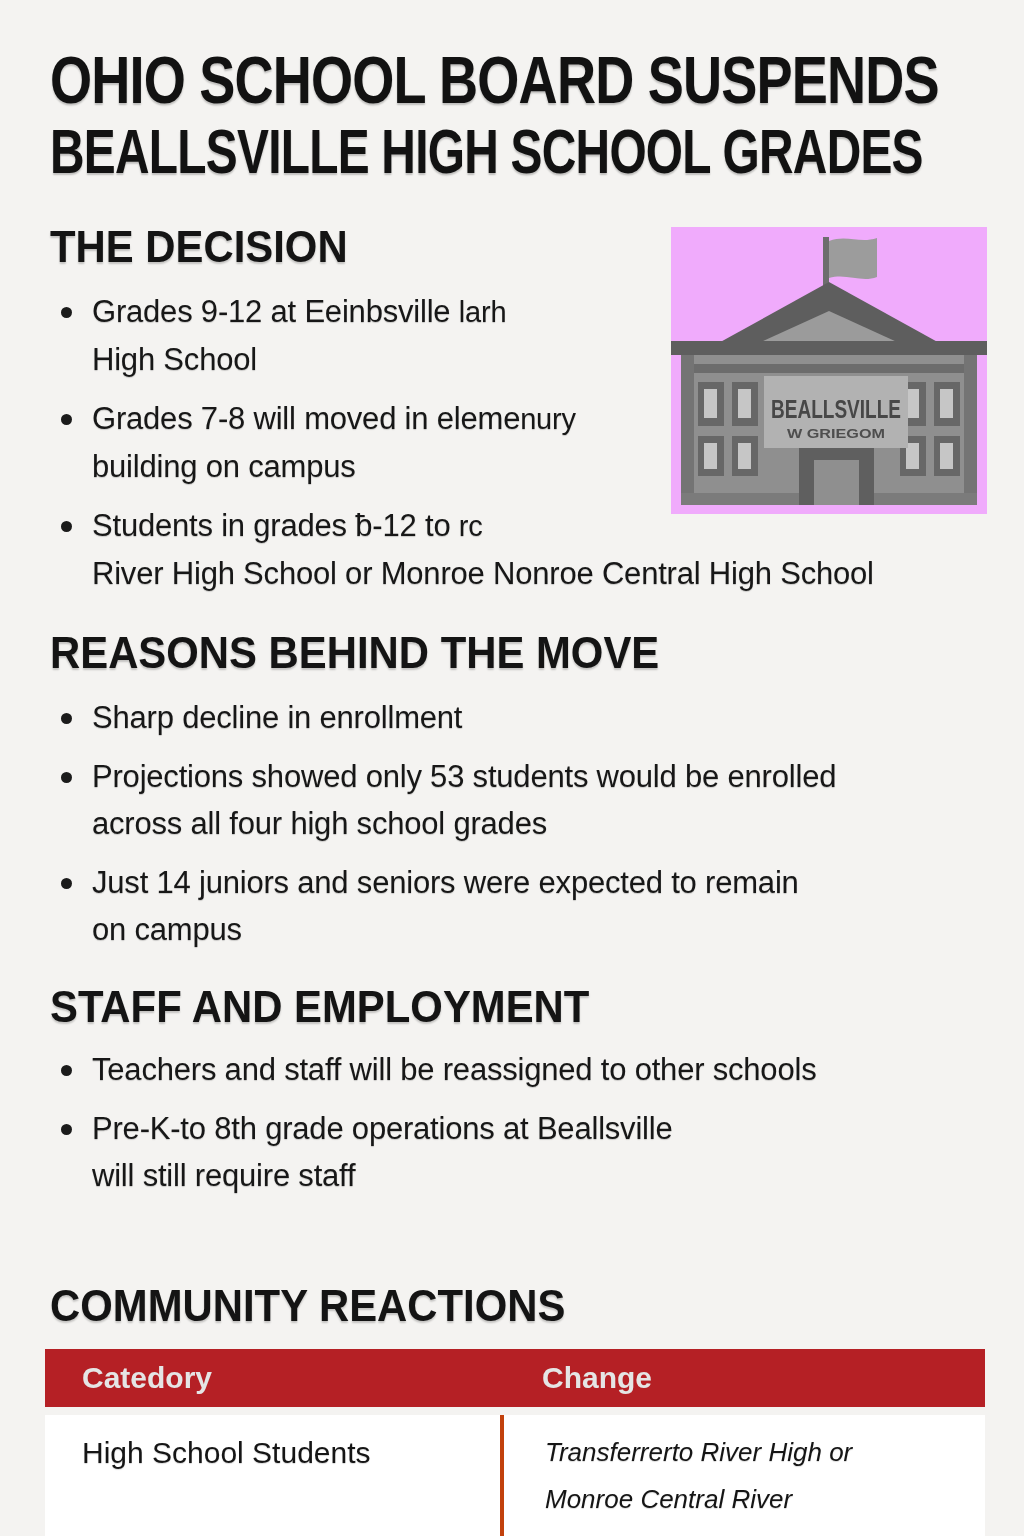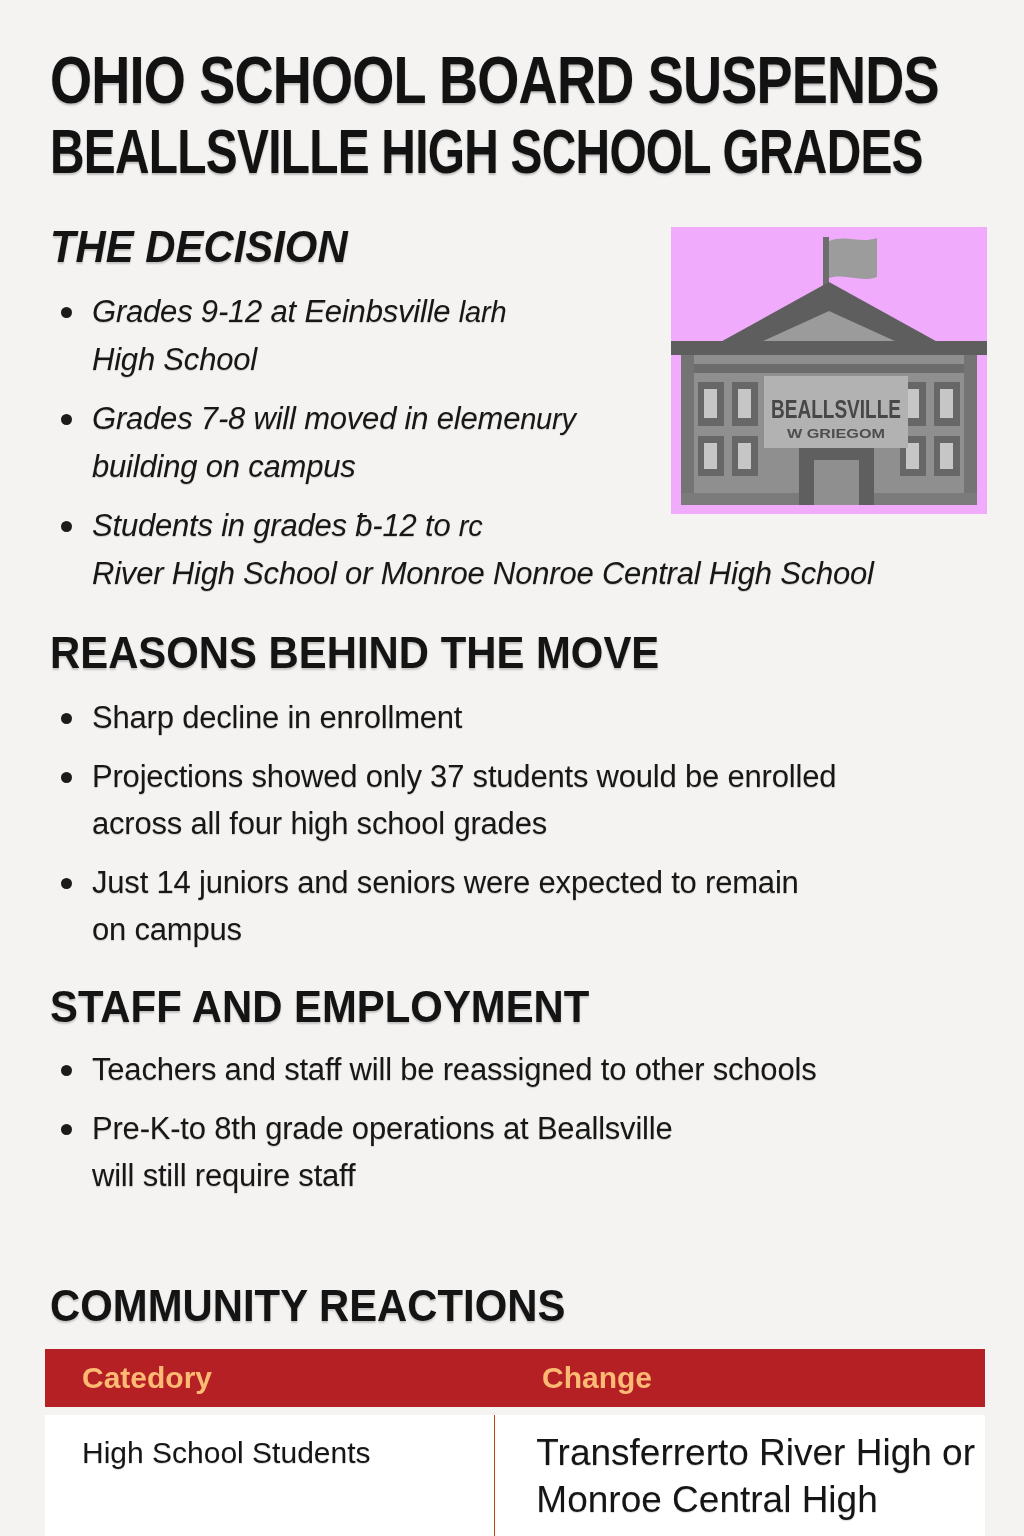--- a/index.html
+++ b/index.html
@@ -45,35 +45,36 @@
   
   .building{
     position:absolute;left:671px;top:227px;width:316px;height:287px;
     background:#f0abfc;
   }
   .building svg{display:block;}
   
   .table{position:absolute;left:45px;top:1349px;width:940px;}
   .thead{
     display:flex;align-items:center;height:58px;background:#b52025;
-    color:#fdba74;font-weight:700;font-size:30px;
+    color:#e5e5e5;font-weight:700;font-size:30px;
   }
   .th1{width:455px;padding-left:37px;box-sizing:border-box;white-space:nowrap;}
   .th2{flex:1;padding-left:42px;white-space:nowrap;}
   .trow{display:flex;background:#ffffff;}
   .trow.r2{border-top:1px solid #dcdcdc;}
   .td1{
     width:455px;box-sizing:border-box;padding:14px 10px 14px 37px;
     font-size:30px;line-height:47px;white-space:nowrap;color:#151515;
     text-shadow:0 1px 1px rgba(0,0,0,.15);
   }
   .td2{
-    flex:1;border-left:1px solid #c2410c;padding:14px 10px 14px 41px;
-    font-size:37px;line-height:47px;white-space:nowrap;color:#151515;
+    flex:1;border-left:4px solid #c2410c;padding:14px 10px 14px 41px;
+    font-size:26px;line-height:47px;white-space:nowrap;color:#151515;
     text-shadow:0 1px 1px rgba(0,0,0,.15);
+    font-style:italic;
   }
   .r1{min-height:100px;box-sizing:border-box;margin-top:8px;}
   .r2{min-height:90px;}
 </style>
 </head>
 <body>
 
 <div class="page">
 
   <header class="title">
@@ -117,21 +118,21 @@
 
       <rect x="93" y="149" width="144" height="72" fill="#b2b2b2"></rect>
       <text x="165" y="191" text-anchor="middle" textLength="130" lengthAdjust="spacingAndGlyphs" font-family="Liberation Sans, sans-serif" font-weight="bold" font-size="26" fill="#474747">BEALLSVILLE</text>
       <text x="165" y="211" text-anchor="middle" textLength="98" lengthAdjust="spacingAndGlyphs" font-family="Liberation Sans, sans-serif" font-weight="bold" font-size="13" fill="#4e4e4e">W GRIEGOM</text>
 
       <rect x="128" y="221" width="75" height="57" fill="#5f5f5f"></rect>
       <rect x="143" y="233" width="45" height="45" fill="#8f8f8f"></rect>
     </svg>
   </div>
 
-  <section class="sec" style="top:222px;font-style:italic;">
+  <section class="sec" style="top:222px;">
     <h2>THE DECISION</h2>
     <div class="list">
       <div class="bullet">
         <span class="dot"></span>
         <div>
           <div class="ln"><span>Grades 9-12 at Eeinbsville </span><span class="tail">larh</span></div>
           <div class="ln">High School</div>
         </div>
       </div>
       <div class="bullet">
@@ -156,21 +157,21 @@
     <div class="list">
       <div class="bullet">
         <span class="dot"></span>
         <div>
           <div class="ln">Sharp decline in enrollment</div>
         </div>
       </div>
       <div class="bullet">
         <span class="dot"></span>
         <div>
-          <div class="ln">Projections showed only 37 students would be enrolled</div>
+          <div class="ln">Projections showed only 53 students would be enrolled</div>
           <div class="ln">across all four high school grades</div>
         </div>
       </div>
       <div class="bullet">
         <span class="dot"></span>
         <div>
           <div class="ln">Just 14 juniors and seniors were expected to remain</div>
           <div class="ln">on campus</div>
         </div>
       </div>
@@ -202,21 +203,21 @@
 
   <div class="table">
     <div class="thead">
       <div class="th1">Catedory</div>
       <div class="th2">Change</div>
     </div>
     <div class="trow r1">
       <div class="td1">High School Students</div>
       <div class="td2">
         <div>Transferrerto River High or</div>
-        <div>Monroe Central High</div>
+        <div>Monroe Central River</div>
       </div>
     </div>
     <div class="trow r2">
       <div class="td1">Choice Option</div>
       <div class="td2">
         
       </div>
     </div>
   </div>
 

